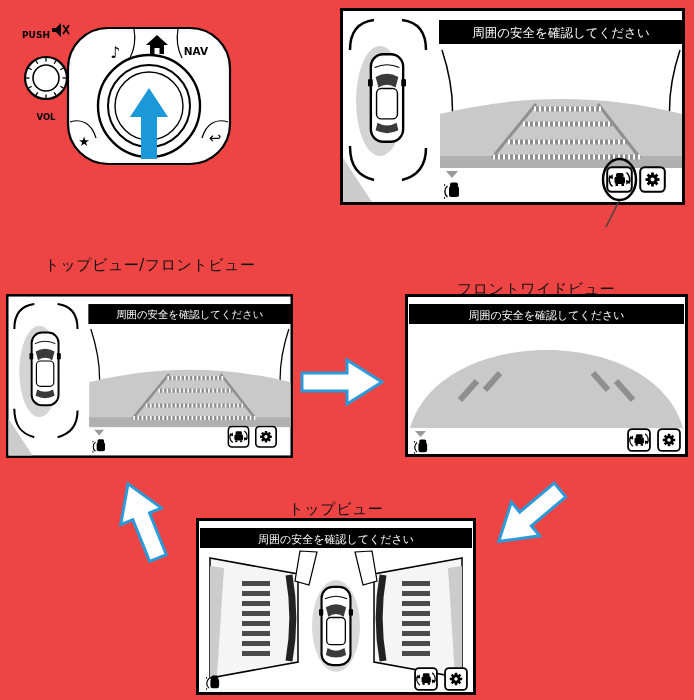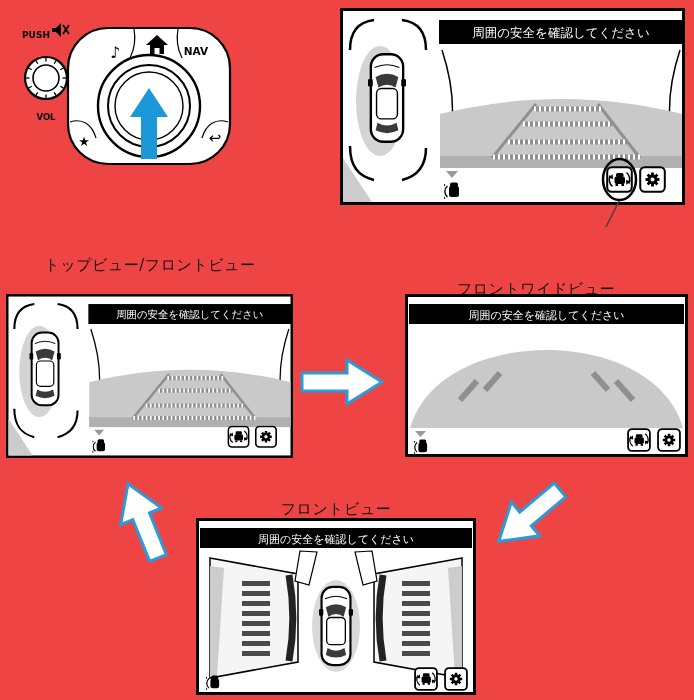--- a/index.html
+++ b/index.html
@@ -172,21 +172,21 @@
   </svg>
 
   <svg class="abs" style="left:340px;top:8px;" width="345" height="197" viewBox="0 0 345 197">
     <use href="#sym-topview" width="345" height="197"></use>
     <ellipse cx="279.5" cy="171.5" rx="16.5" ry="20.5" fill="none" stroke="#000" stroke-width="2.5"></ellipse>
   </svg>
 
 
   <div class="view-label" style="left:0px;top:256px;width:300px;">トップビュー/フロントビュー</div>
   <div class="view-label" style="left:405px;top:272px;width:262px;margin-top:8px;">フロントワイドビュー</div>
-  <div class="view-label" style="left:196px;top:500px;width:280px;">フロントビュー</div>
+  <div class="view-label" style="left:196px;top:500px;width:280px;">トップビュー</div>
 
   <svg class="abs" style="left:6px;top:294px;" width="287" height="164" viewBox="0 0 345 197">
     <use href="#sym-topview" width="345" height="197"></use>
   </svg>
 
   <svg class="abs" style="left:405px;top:294px;" width="283" height="163" viewBox="0 0 283 163">
     <rect x="1.5" y="1.5" width="280" height="160" fill="#fff" stroke="#000" stroke-width="3"></rect>
     <rect x="4" y="10" width="275" height="20" fill="#000000"></rect>
     <text x="141.5" y="24.5" font-size="11" fill="#fff" text-anchor="middle">周囲の安全を確認してください</text>
     <path d="M 5,134 C 20,82 80,56 141.5,56 C 203,56 263,82 278,134 Z" fill="#c9c9c9"></path>

